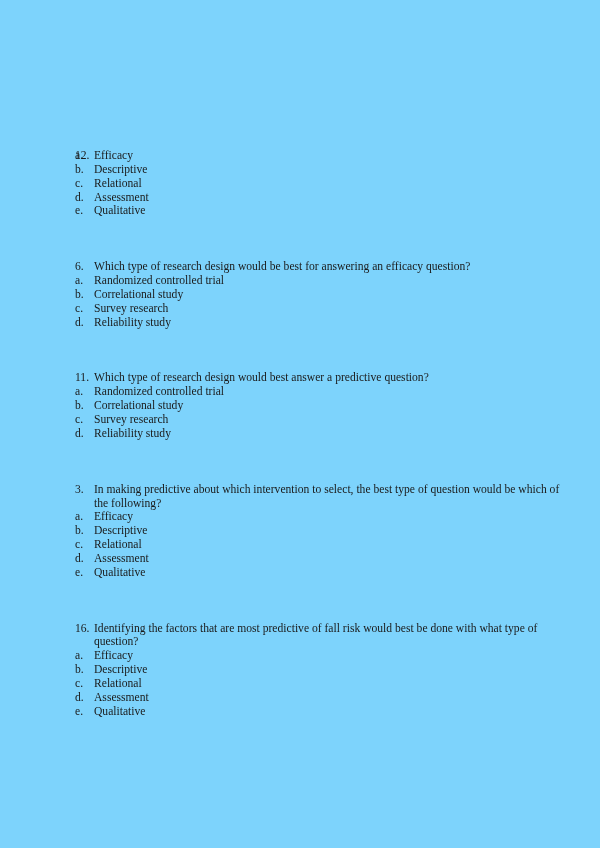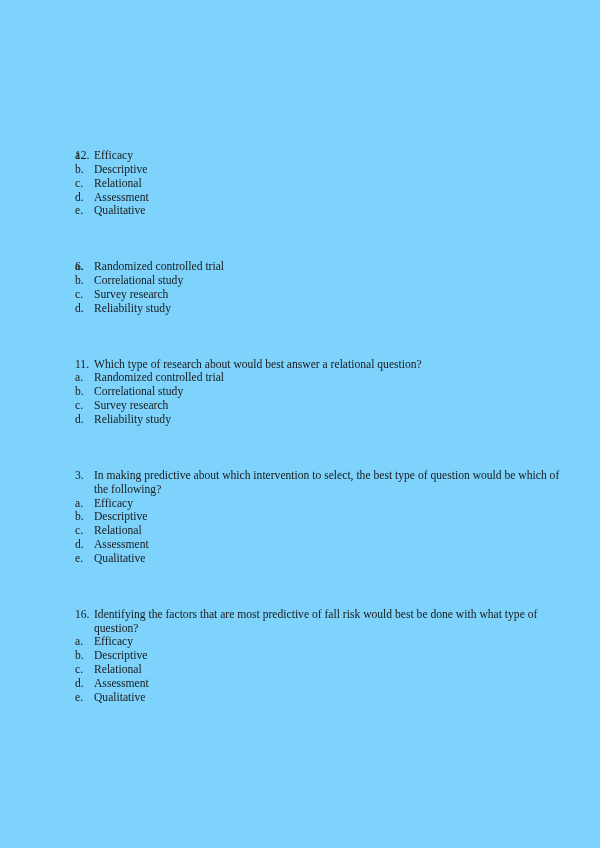--- a/index.html
+++ b/index.html
@@ -85,30 +85,30 @@
         <p class="stem"><span class="num">12.</span></p>
         <ul class="options">
           <li class="option"><span class="letter">a.</span><span class="otext">Efficacy</span></li>
           <li class="option"><span class="letter">b.</span><span class="otext">Descriptive</span></li>
           <li class="option"><span class="letter">c.</span><span class="otext">Relational</span></li>
           <li class="option"><span class="letter">d.</span><span class="otext">Assessment</span></li>
           <li class="option"><span class="letter">e.</span><span class="otext">Qualitative</span></li>
         </ul>
       </div>
       <div class="question-block">
-        <p class="stem"><span class="num">6.</span></p>
+        <p class="stem"><span class="num">6.</span><span>Which type of research design would be best for answering an efficacy question?</span></p>
         <ul class="options">
           <li class="option"><span class="letter">a.</span><span class="otext">Randomized controlled trial</span></li>
           <li class="option"><span class="letter">b.</span><span class="otext">Correlational study</span></li>
           <li class="option"><span class="letter">c.</span><span class="otext">Survey research</span></li>
           <li class="option"><span class="letter">d.</span><span class="otext">Reliability study</span></li>
         </ul>
       </div>
       <div class="question-block">
-        <p class="stem"><span class="num">11.</span><span>Which type of research about would best answer a relational question?</span></p>
+        <p class="stem"><span class="num">11.</span><span>Which type of research design would best answer a predictive question?</span></p>
         <ul class="options">
           <li class="option"><span class="letter">a.</span><span class="otext">Randomized controlled trial</span></li>
           <li class="option"><span class="letter">b.</span><span class="otext">Correlational study</span></li>
           <li class="option"><span class="letter">c.</span><span class="otext">Survey research</span></li>
           <li class="option"><span class="letter">d.</span><span class="otext">Reliability study</span></li>
         </ul>
       </div>
       <div class="question-block">
         <p class="stem"><span class="num">3.</span><span>In making predictive about which intervention to select, the best type of question would be which of the following?</span></p>
         <ul class="options">

